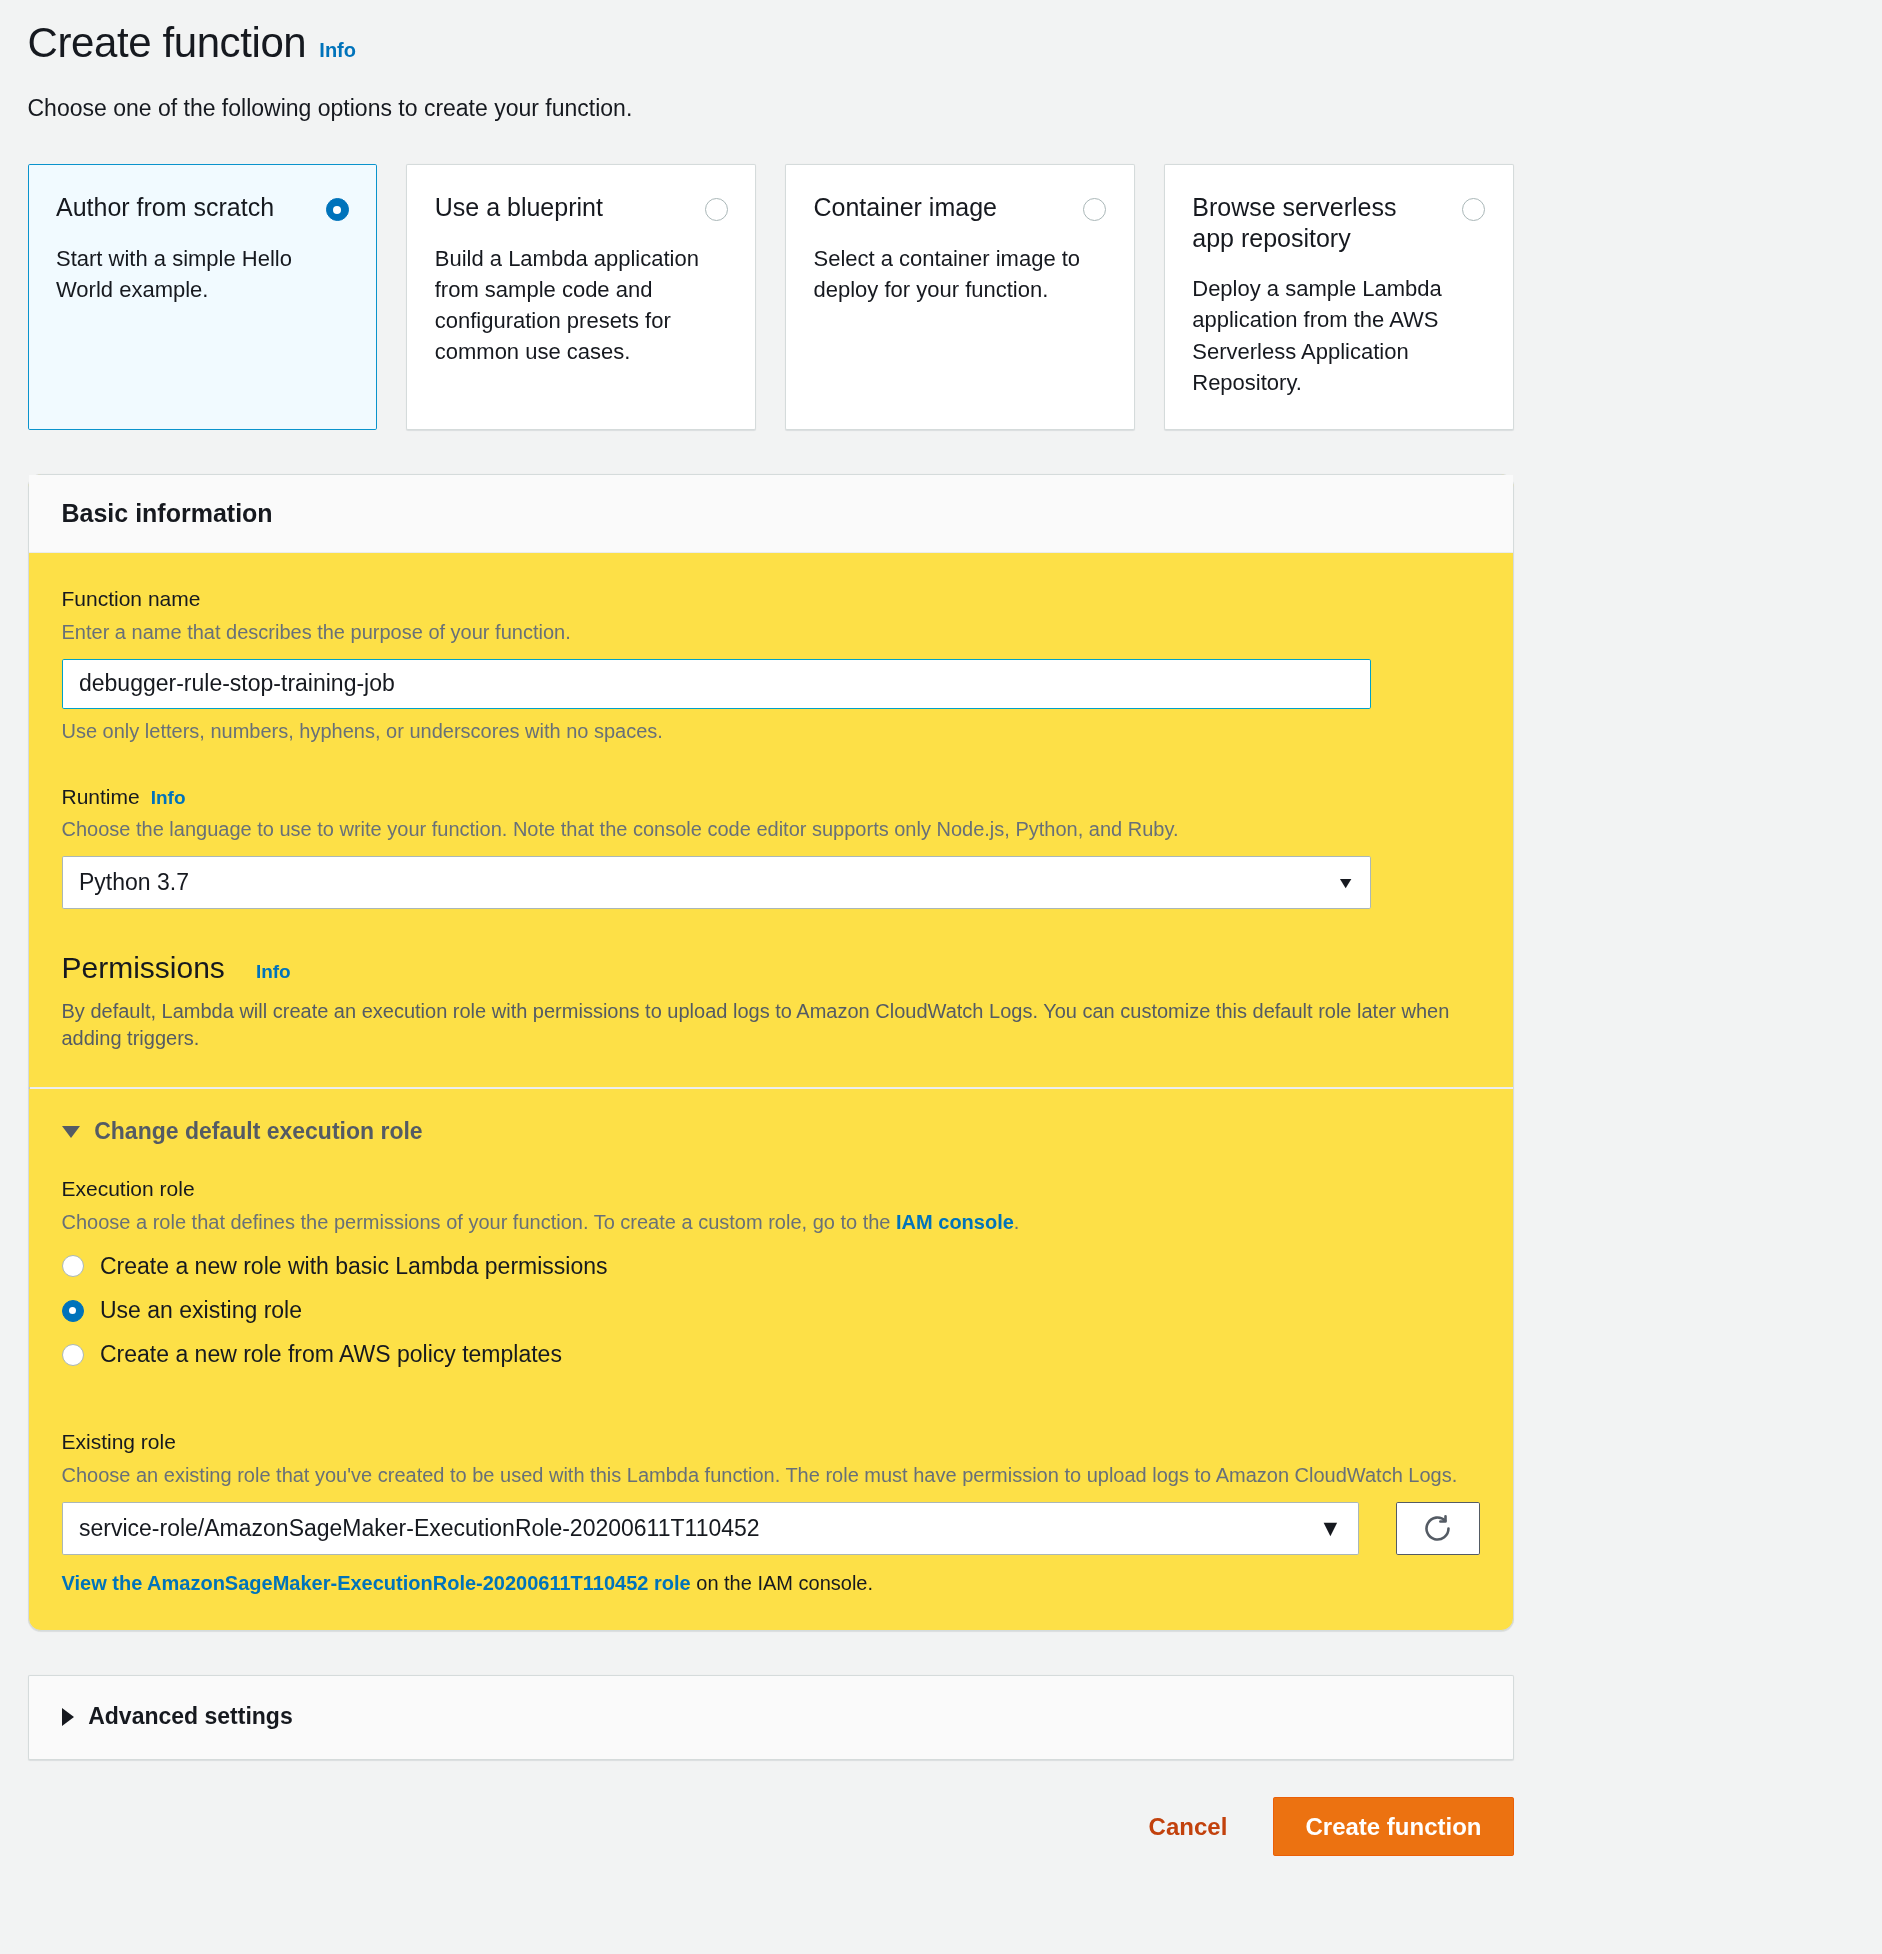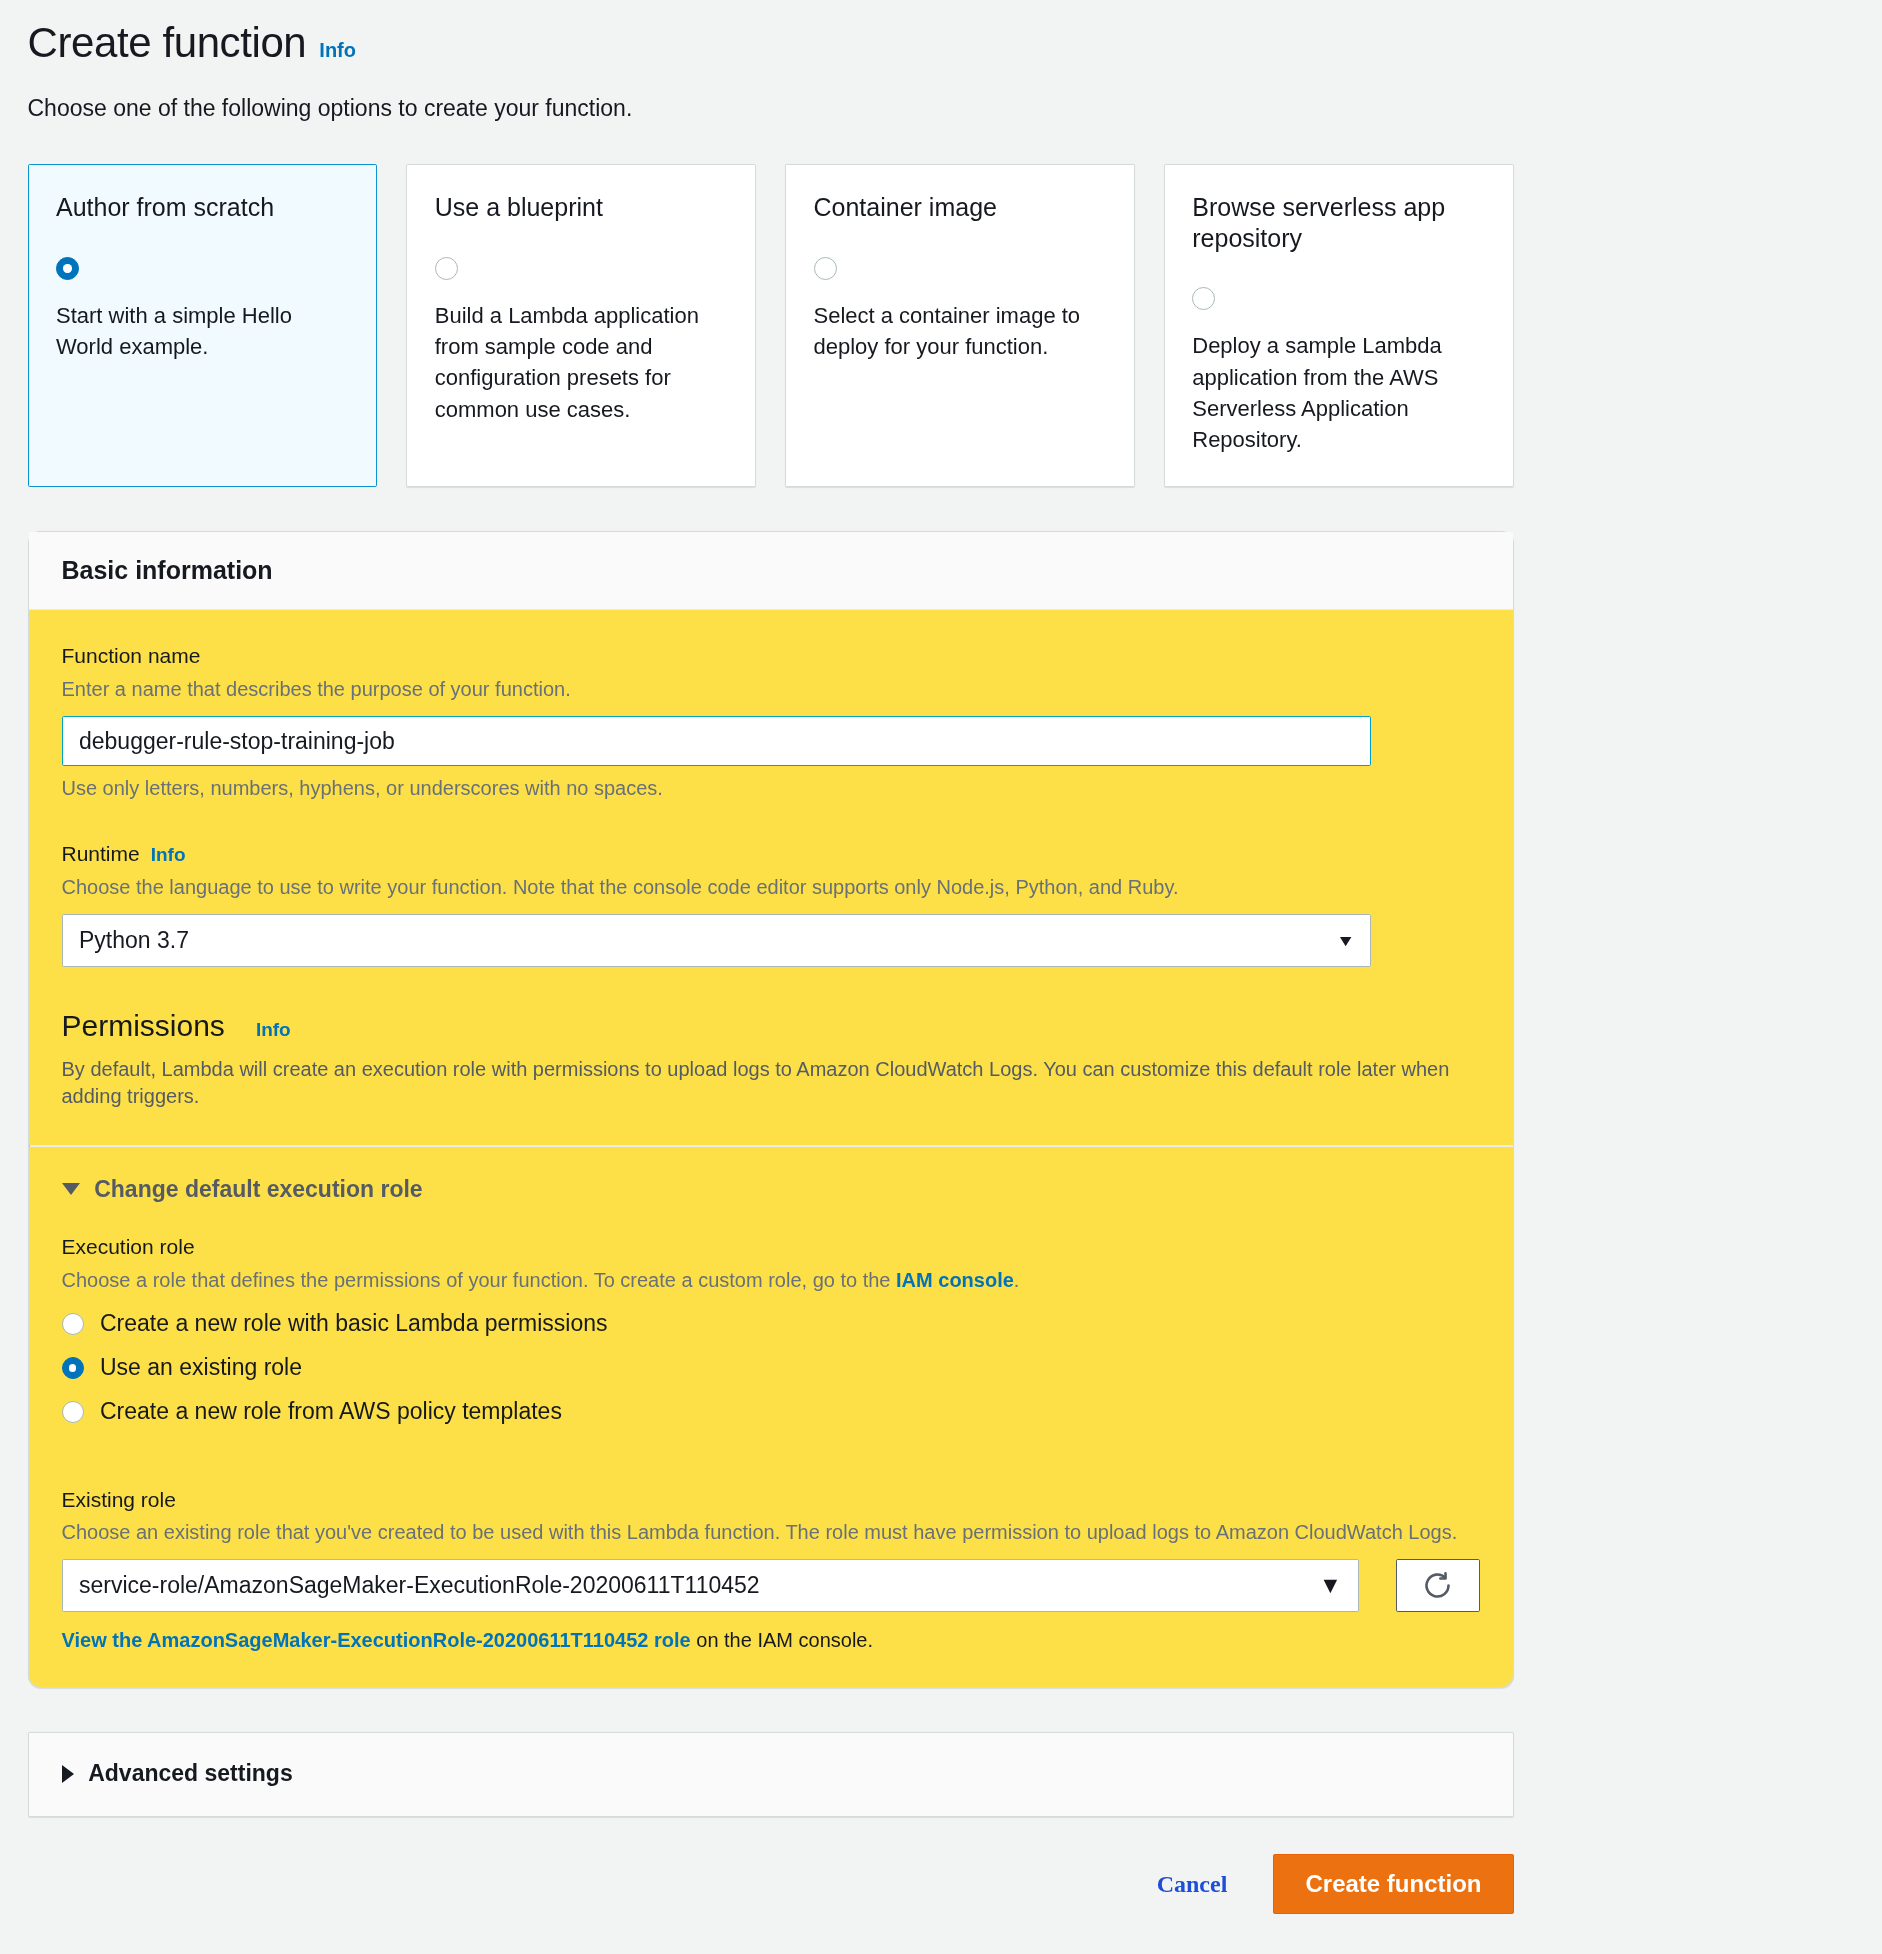--- a/index.html
+++ b/index.html
@@ -68,21 +68,20 @@
   .opt-card.selected {
     background: #F1FAFF;
     border: 1.8px solid #0A93CC;
     box-shadow: none;
   }
   .opt-card-head {
     display: flex;
     align-items: flex-start;
     justify-content: center;
     gap: 28px;
-    flex-direction: column;
   }
   .opt-card-title {
     font-size: 25px;
     font-weight: 400;
     color: #16191F;
     line-height: 1.22;
     flex: 1 1 auto;
   }
   .radio {
     flex: 0 0 auto;
@@ -341,24 +340,24 @@
     align-items: center;
     justify-content: flex-end;
     gap: 37px;
     padding: 37px 0 37px 0;
   }
   .btn-cancel {
     background: transparent;
     border: none;
     font-size: 24px;
     font-weight: bold;
-    color: #1d4ed8;
+    color: #c2410c;
     cursor: pointer;
     padding: 13px 9.2px;
-    font-family: Liberation Serif, serif;
+    font-family: Liberation Sans, sans-serif;
   }
   .btn-primary {
     background: #EC7211;
     border: 0.9px solid #EB5F07;
     border-radius: 1.8px;
     color: #FFFFFF;
     font-size: 24px;
     font-weight: bold;
     padding: 14.7px 31px;
     cursor: pointer;

